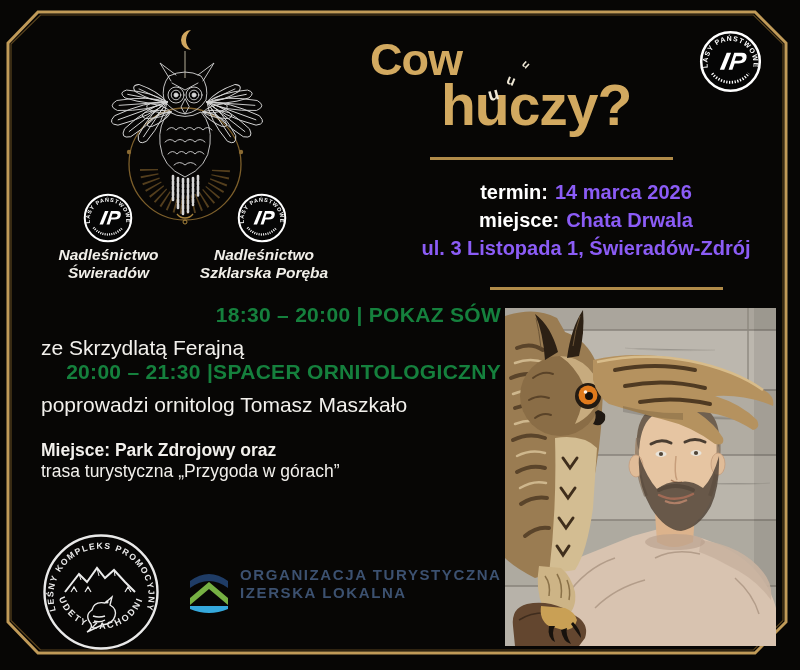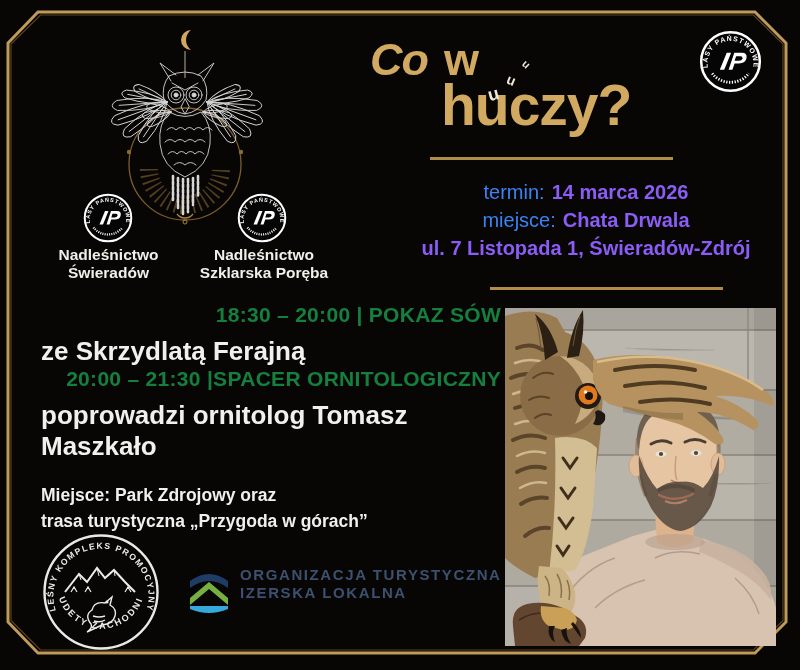--- a/index.html
+++ b/index.html
@@ -4,43 +4,43 @@
 <style>
   html,body{margin:0;padding:0;background:#000;}
   .poster{position:relative;width:800px;height:670px;background:#070605;overflow:hidden;
           font-family:"Liberation Sans",sans-serif;}
   .abs{position:absolute;}
   
   .frame{left:0;top:0;}
   
   .title-block{left:370px;top:34px;width:340px;color:#d2a960;}
   .t-line1{display:flex;align-items:baseline;font-size:45px;font-weight:700;letter-spacing:-1px;}
-  .t-w1{margin-right:16px;font-style:italic;} .t-w2{margin-right:46px;}
+  .t-w1{} .t-w2{margin-right:46px;}
   .t-line2{font-size:57px;font-weight:700;margin-left:71px;margin-top:-14px;letter-spacing:-1px;}
   .fall{position:absolute;font-weight:700;color:#efe8d6;}
   .fall1{left:153px;top:24px;font-size:11px;transform:rotate(42deg);}
   .fall2{left:137px;top:38px;font-size:14px;transform:rotate(22deg);}
   .fall3{left:118px;top:50px;font-size:18px;transform:rotate(-14deg);}
   
   .divider{height:3px;background:#b08b49;}
   .d1{left:430px;top:157px;width:243px;}
   .d2{left:490px;top:287px;width:233px;}
   
   .details{left:400px;top:178px;width:372px;text-align:center;font-size:20px;line-height:28px;}
-  .details .lbl{color:#3b82f6;font-weight:400;margin-right:7px;}
+  .details .lbl{color:#ffffff;font-weight:700;margin-right:7px;}
   .details .val{color:#8b5cf6;font-weight:700;}
   
   .schedule{left:41px;top:303px;width:460px;}
   .s-time{color:#15803d;font-weight:700;font-size:21px;letter-spacing:.3px;text-align:right;}
-  .s-sub{color:#f2f0ec;font-weight:700;font-size:26px;margin-top:9px;}
+  .s-sub{color:#f2f0ec;font-weight:400;font-size:21px;margin-top:9px;}
   .s-gap{}
   .s-det{color:#f2f0ec;font-weight:700;font-size:17.5px;margin-top:23px;}
-  .s-det2{color:#f2f0ec;font-weight:700;font-size:17.5px;margin-top:5px;}
-  
-  .nad-label{color:#f1efe9;font-weight:700;font-size:15.5px;line-height:18px;text-align:center;}
+  .s-det2{color:#f2f0ec;font-weight:400;font-size:17.5px;}
+  
+  .nad-label{color:#f1efe9;font-weight:700;font-size:15.5px;line-height:18px;text-align:center;font-style:italic;}
   .nad1-label{left:36px;top:246px;width:145px;}
   .nad2-label{left:188px;top:246px;width:152px;}
   
   .ilot-text{left:240px;top:566px;color:#3c5170;font-weight:700;font-size:15px;
              letter-spacing:1.6px;line-height:18px;}
   
   .photo{left:505px;top:308px;width:271px;height:338px;background:#b4afa6;}
 </style>
 </head>
 <body>
@@ -206,21 +206,21 @@
 
   <div class="abs divider d1"></div>
 
   <div class="abs details">
     <div>
       <span class="lbl">termin:</span><span class="val">14 marca 2026</span>
     </div>
     <div>
       <span class="lbl">miejsce:</span><span class="val">Chata Drwala</span>
     </div>
-    <div class="val">ul. 7 Listopada 1, Świeradów-Zdrój</div>
+    <div class="val">ul. 3 Listopada 1, Świeradów-Zdrój</div>
   </div>
 
   <div class="abs divider d2"></div>
 
   <svg class="abs" style="left:83px;top:193px" width="50" height="50">
     <use href="#lp-logo" width="50" height="50"></use>
   </svg>
   <div class="abs nad-label nad1-label">
     <div>Nadleśnictwo</div>
     <div>Świeradów</div>

